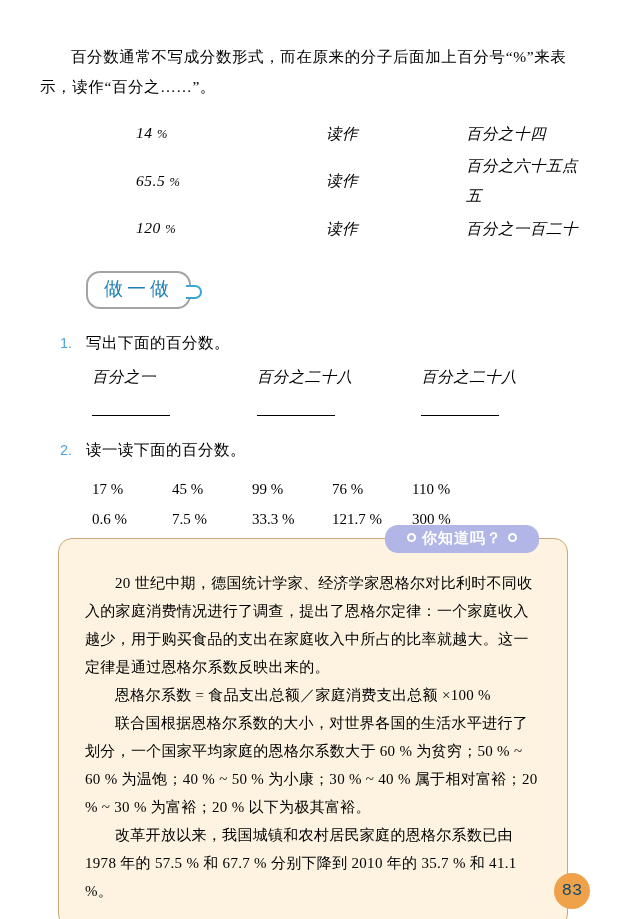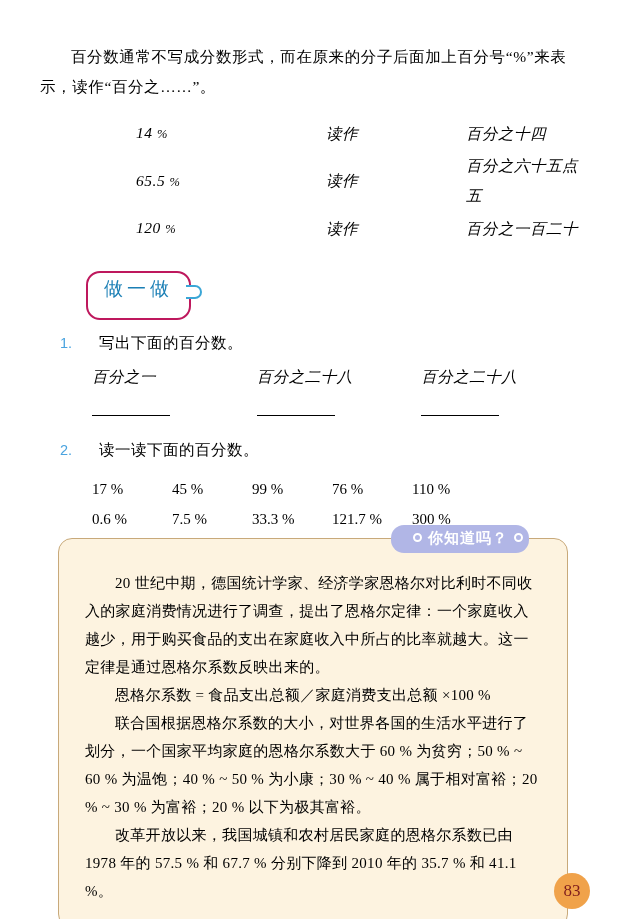--- a/index.html
+++ b/index.html
@@ -53,23 +53,23 @@
   
   .doit-wrap {
     margin-top: 26px;
     padding-left: 46px;
     position: relative;
     height: 42px;
   }
   .doit {
     position: relative;
     display: inline-block;
-    border: 2px solid #be185d;
+    border: 2px solid #a3a3a3;
     border-radius: 14px 14px 14px 14px;
-    padding: 3px 16px 16px 16px;
+    padding: 3px 16px 5px 16px;
     color: #1b7fb5;
     font-size: 19px;
     font-family: "Liberation Serif", "DejaVu Serif", serif;
     letter-spacing: 4px;
     background: #ffffff;
   }
   .doit:after {
     content: "";
     position: absolute;
     right: -13px;
@@ -91,21 +91,21 @@
     line-height: 28px;
   }
   .ex-num {
     position: absolute;
     left: 20px;
     top: 0;
     color: #4aa3df;
     font-size: 14.5px;
     font-family: "Liberation Sans", sans-serif;
   }
-  .ex-text { letter-spacing: 0.5px; margin-left: 13px; }
+  .ex-text { letter-spacing: 0.5px; }
 
   .frac-row {
     margin-top: 10px;
     padding-left: 52px;
     display: flex;
     font-size: 15.5px;
     letter-spacing: 0.5px;
   }
   .frac-row > div { width: 172px; font-style: italic; }
 
@@ -137,28 +137,28 @@
     top: 522px;
     width: 510px;
     box-sizing: border-box;
     background: #fdf3e0;
     border: 1px solid #c8a97a;
     border-radius: 14px;
     padding: 30px 26px 22px 26px;
   }
   .know-title {
     position: absolute;
-    right: 38px;
+    right: 28px;
     top: -14px;
     background: #b1b6e6;
     border-radius: 13px;
     color: #ffffff;
     font-size: 15px;
     font-weight: bold;
-    padding: 4px 0 5px 16px;
+    padding: 4px 16px 5px 16px;
     letter-spacing: 1px;
     white-space: nowrap;
   }
   .know-title .dot {
     display: inline-block;
     width: 9px; height: 9px;
     border: 2px solid #ffffff;
     border-radius: 50%;
     margin: 0 6px;
     vertical-align: 1px;
@@ -175,23 +175,23 @@
 
   
   .page-num {
     position: absolute;
     right: 36px;
     bottom: 26px;
     width: 36px;
     height: 36px;
     border-radius: 50%;
     background: #f0a24a;
-    color: #7f1d1d;
+    color: #0c4a6e;
     font-size: 17px;
-    font-family: Liberation Serif, serif;
+    font-family: Liberation Mono, monospace;
     display: flex;
     align-items: center;
     justify-content: center;
   }
 </style>
 </head>
 <body>
 
 <div class="page">
 

